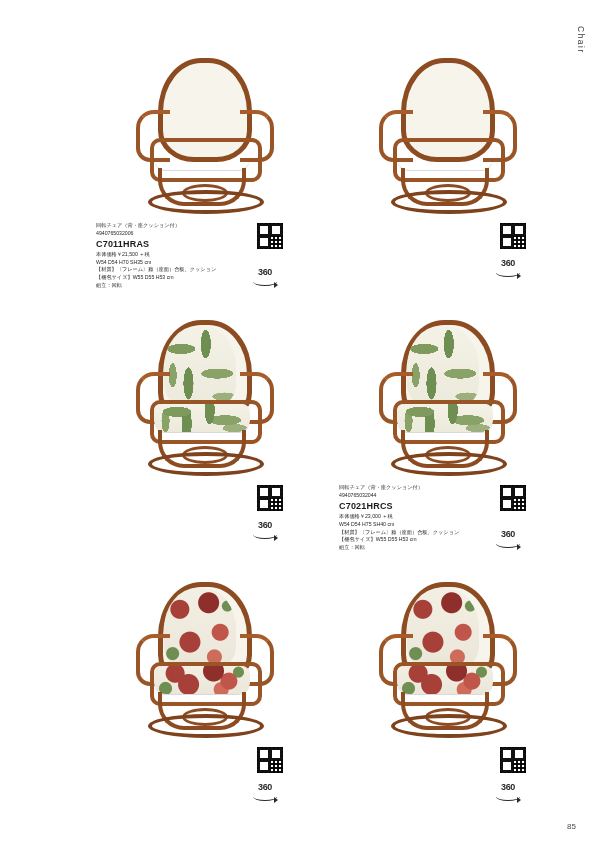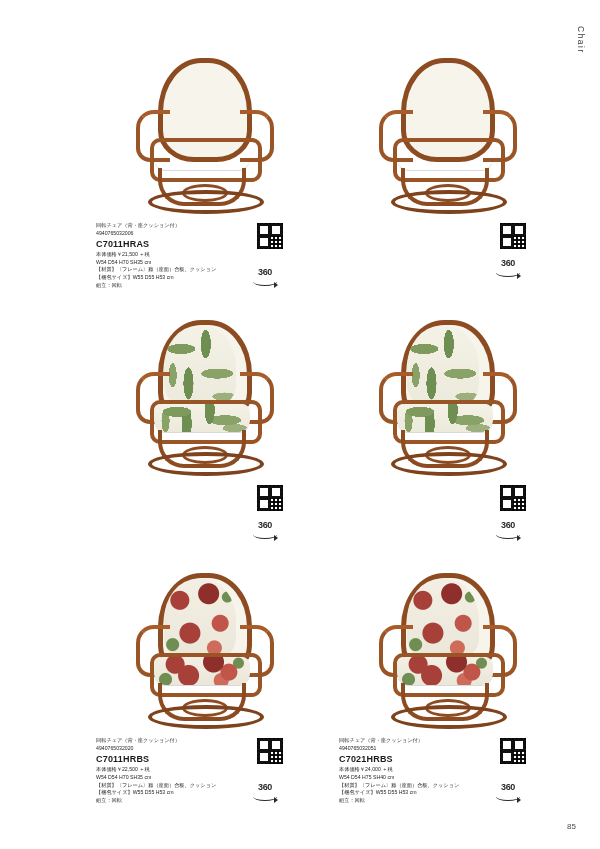--- a/index.html
+++ b/index.html
@@ -433,20 +433,30 @@
         <div class="c-seatframe"></div>
         <div class="c-seat">
               <div class="fab fab-leaf"></div>
             </div>
         <div class="c-legs"></div>
         <div class="c-swivel"></div>
         <div class="c-base"></div>
       </div>
     </div>
     <div class="info">
+      <div class="txtcol">
+        <div class="line">回転チェア（背・座クッション付）</div>
+        <div class="jan">4940765032044</div>
+        <div class="model">C7021HRCS</div>
+        <div class="line">本体価格￥23,000 ＋税</div>
+        <div class="line">W54 D54 H75 SH40 cm</div>
+        <div class="line">【材質】〈フレーム〉籐（座面）合板、クッション</div>
+        <div class="line">【梱包サイズ】W55 D55 H53 cm</div>
+        <div class="line">組立：回転</div>
+      </div>
       <div class="qr">
             <span class="q3"></span>
           </div>
       <div class="badge360">
         <span class="num">360</span>
         <span class="arc"></span>
       </div>
     </div>
   </div>
       <div class="cell">
@@ -461,30 +471,20 @@
         <div class="c-seatframe"></div>
         <div class="c-seat">
               <div class="fab fab-red"></div>
             </div>
         <div class="c-legs"></div>
         <div class="c-swivel"></div>
         <div class="c-base"></div>
       </div>
     </div>
     <div class="info">
-      <div class="txtcol">
-        <div class="line">回転チェア（背・座クッション付）</div>
-        <div class="jan">4940765032020</div>
-        <div class="model">C7011HRBS</div>
-        <div class="line">本体価格￥22,500 ＋税</div>
-        <div class="line">W54 D54 H70 SH35 cm</div>
-        <div class="line">【材質】〈フレーム〉籐（座面）合板、クッション</div>
-        <div class="line">【梱包サイズ】W55 D55 H53 cm</div>
-        <div class="line">組立：回転</div>
-      </div>
       <div class="qr">
             <span class="q3"></span>
           </div>
       <div class="badge360">
         <span class="num">360</span>
         <span class="arc"></span>
       </div>
     </div>
   </div>
       <div class="cell">
@@ -499,30 +499,20 @@
         <div class="c-seatframe"></div>
         <div class="c-seat">
               <div class="fab fab-red"></div>
             </div>
         <div class="c-legs"></div>
         <div class="c-swivel"></div>
         <div class="c-base"></div>
       </div>
     </div>
     <div class="info">
-      <div class="txtcol">
-        <div class="line">回転チェア（背・座クッション付）</div>
-        <div class="jan">4940765032051</div>
-        <div class="model">C7021HRBS</div>
-        <div class="line">本体価格￥24,000 ＋税</div>
-        <div class="line">W54 D54 H75 SH40 cm</div>
-        <div class="line">【材質】〈フレーム〉籐（座面）合板、クッション</div>
-        <div class="line">【梱包サイズ】W55 D55 H53 cm</div>
-        <div class="line">組立：回転</div>
-      </div>
       <div class="qr">
             <span class="q3"></span>
           </div>
       <div class="badge360">
         <span class="num">360</span>
         <span class="arc"></span>
       </div>
     </div>
   </div>
     </div>

